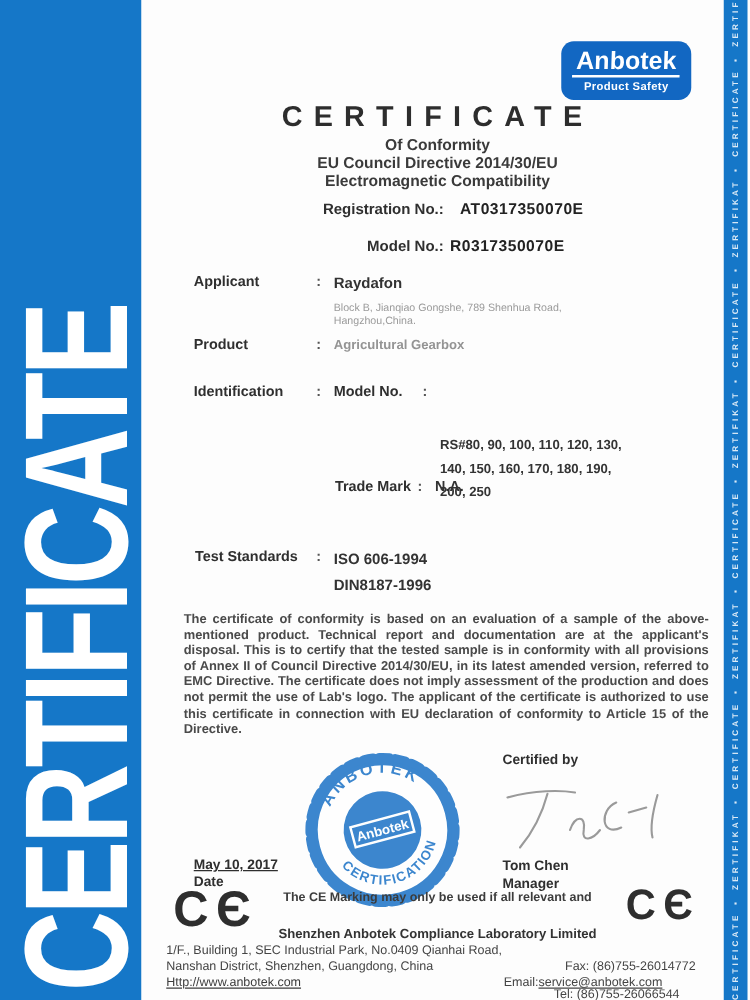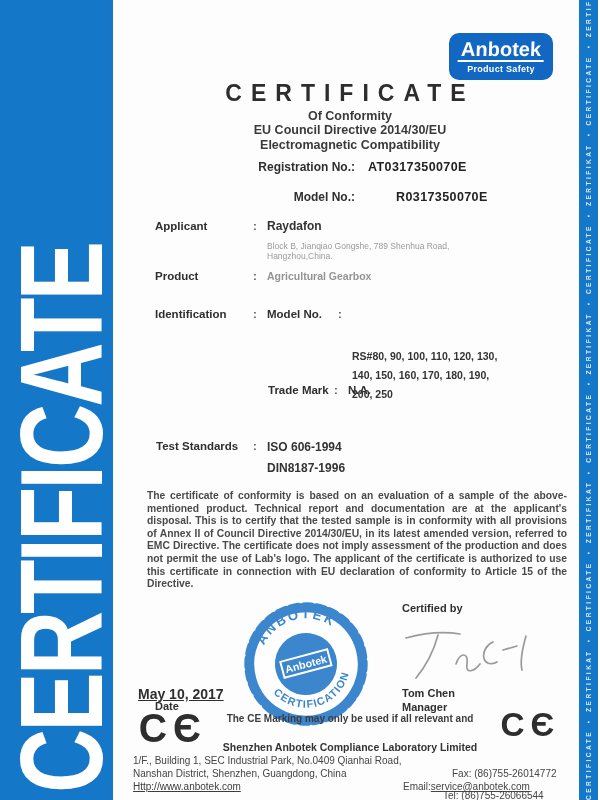--- a/index.html
+++ b/index.html
@@ -39,21 +39,21 @@
   
   #title{left:130px;top:80px;width:440px;text-align:center;font-size:23px;font-weight:bold;
     letter-spacing:9px;color:#2d2d2d;}
   .subline{left:130px;width:440px;text-align:center;font-size:12.5px;font-weight:bold;color:#3a3a3a;}
   #sub1{top:109px;} #sub2{top:123px;} #sub3{top:138px;}
 
   
   .numlabel{left:150px;width:205px;text-align:right;font-size:12px;font-weight:bold;color:#2f2f2f;}
   .numvalue{font-size:12.5px;font-weight:bold;color:#222;letter-spacing:.4px;}
   #reg-label{top:160px;} #reg-value{left:368px;top:160px;}
-  #rep-label{top:190px;} #rep-value{left:396px;top:190px;}
+  #rep-label{top:190px;} #rep-value{left:360px;top:190px;}
 
   
   .flabel{font-size:11.5px;font-weight:bold;color:#2f2f2f;}
   .colon{font-size:11.5px;font-weight:bold;color:#555;}
   #applicant-label{left:155px;top:220px;} #applicant-colon{left:253px;top:220px;}
   #applicant-value{left:267px;top:219px;font-size:12px;font-weight:bold;color:#333;}
   #applicant-addr1{left:267px;top:241px;font-size:8.5px;color:#9a9a9a;}
   #applicant-addr2{left:267px;top:251px;font-size:8.5px;color:#9a9a9a;}
   #product-label{left:155px;top:270px;} #product-colon{left:253px;top:270px;}
   #product-value{left:267px;top:270px;font-size:10.5px;font-weight:bold;color:#949494;}
@@ -72,21 +72,21 @@
     line-height:12.6px;text-align:justify;}
 
   
   #seal{left:238px;top:596px;width:136px;height:136px;transform:rotate(-15deg);opacity:.93;}
 
   
   #certified-by{left:402px;top:602px;font-size:11px;font-weight:bold;color:#2f2f2f;}
   #signature{left:398px;top:622px;width:150px;height:62px;}
   #signer-name{left:402px;top:687px;font-size:11px;font-weight:bold;color:#2f2f2f;}
   #signer-title{left:402px;top:701px;font-size:11px;font-weight:bold;color:#2f2f2f;}
-  #date-value{left:138px;top:686px;font-size:14px;font-weight:bold;color:#2f2f2f;
+  #date-value{left:155px;top:686px;font-size:11px;font-weight:bold;color:#2f2f2f;
     text-decoration:underline;}
   #date-label{left:155px;top:700px;font-size:11px;font-weight:bold;color:#2f2f2f;}
 
   
   .ce{font-weight:bold;color:#2e2e2e;letter-spacing:6px;transform:scale(.98,1);}
   #ce-left{left:138px;top:706px;font-size:40px;}
   #ce-right{left:500px;top:705px;font-size:34px;}
 
   
   #ce-notice1{left:150px;top:713px;width:400px;text-align:center;font-size:10px;font-weight:bold;color:#3c3c3c;}

